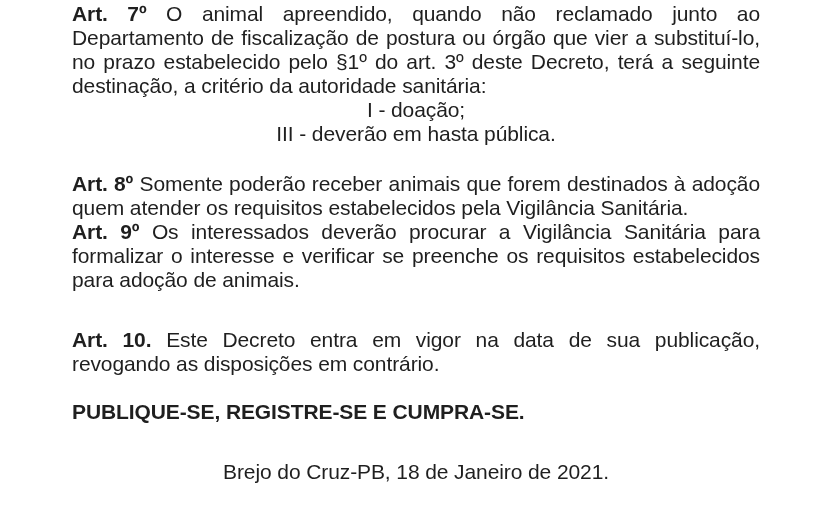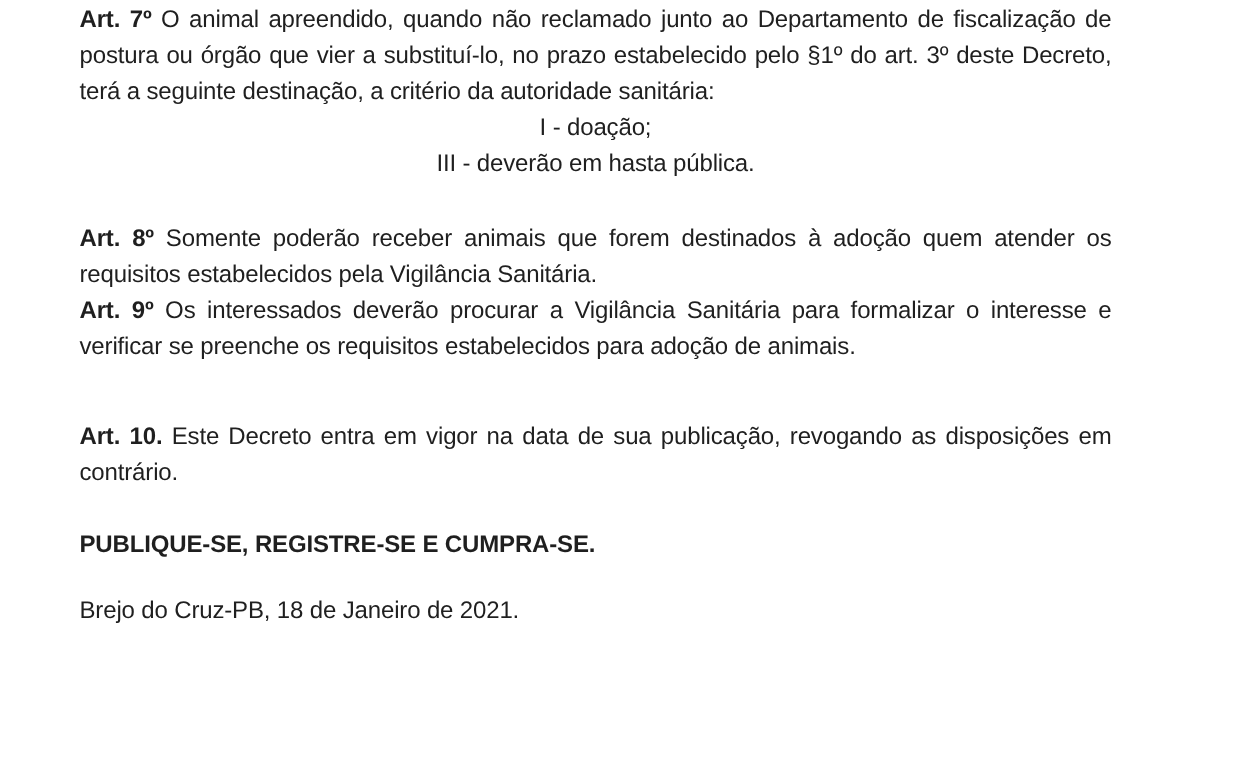--- a/index.html
+++ b/index.html
@@ -10,24 +10,24 @@
     width: 825px;
     height: 518px;
     background: #ffffff;
     overflow: hidden;
     font-family: "Liberation Sans", "DejaVu Sans", sans-serif;
     color: #1f1f1f;
     -webkit-font-smoothing: antialiased;
   }
   .doc {
     position: absolute;
-    left: 53px;
+    left: 72px;
     top: 2px;
     width: 688px;
-    font-size: 16px;
+    font-size: 21px;
     line-height: 24px;
     letter-spacing: -0.1px;
   }
   p {
     margin: 0;
     padding: 0;
   }
   .article {
     text-align: justify;
   }
@@ -39,22 +39,22 @@
   }
   .article-8 { margin-top: 26px; }
   .article-9 { }
   .article-10 { margin-top: 36px; }
   .closing {
     margin-top: 24px;
     font-weight: bold;
     text-align: left;
   }
   .dateline {
-    margin-top: 20px;
-    text-align: left;
+    margin-top: 36px;
+    text-align: center;
   }
 </style>
 </head>
 <body>
 
 <div class="doc">
 
   <p class="article article-7"><b>Art. 7º</b> <span>O animal apreendido, quando não reclamado junto ao Departamento de fiscalização de postura ou órgão que vier a substituí-lo, no prazo estabelecido pelo §1º do art. 3º deste Decreto, terá a seguinte destinação, a critério da autoridade sanitária:</span></p>
 
   <p class="list-line"><span>I - doação;</span></p>

